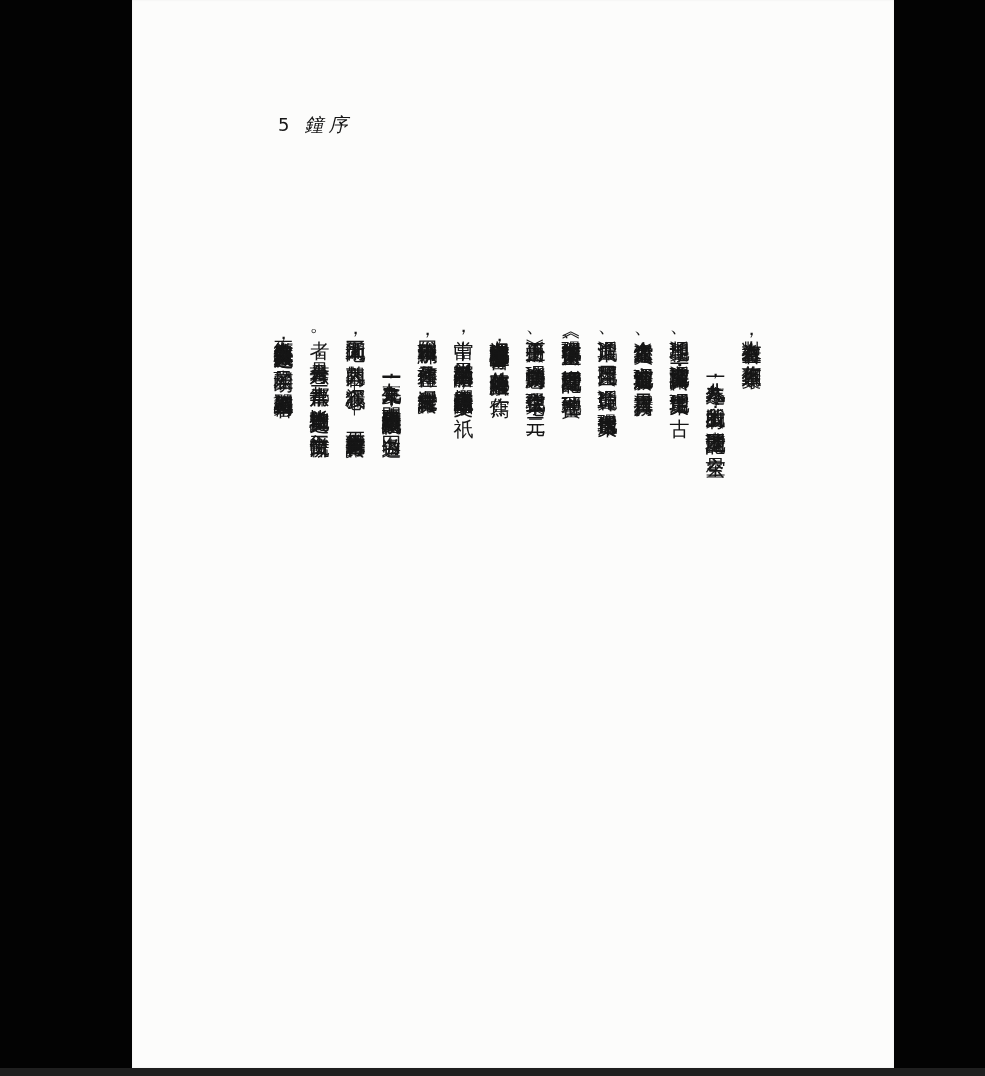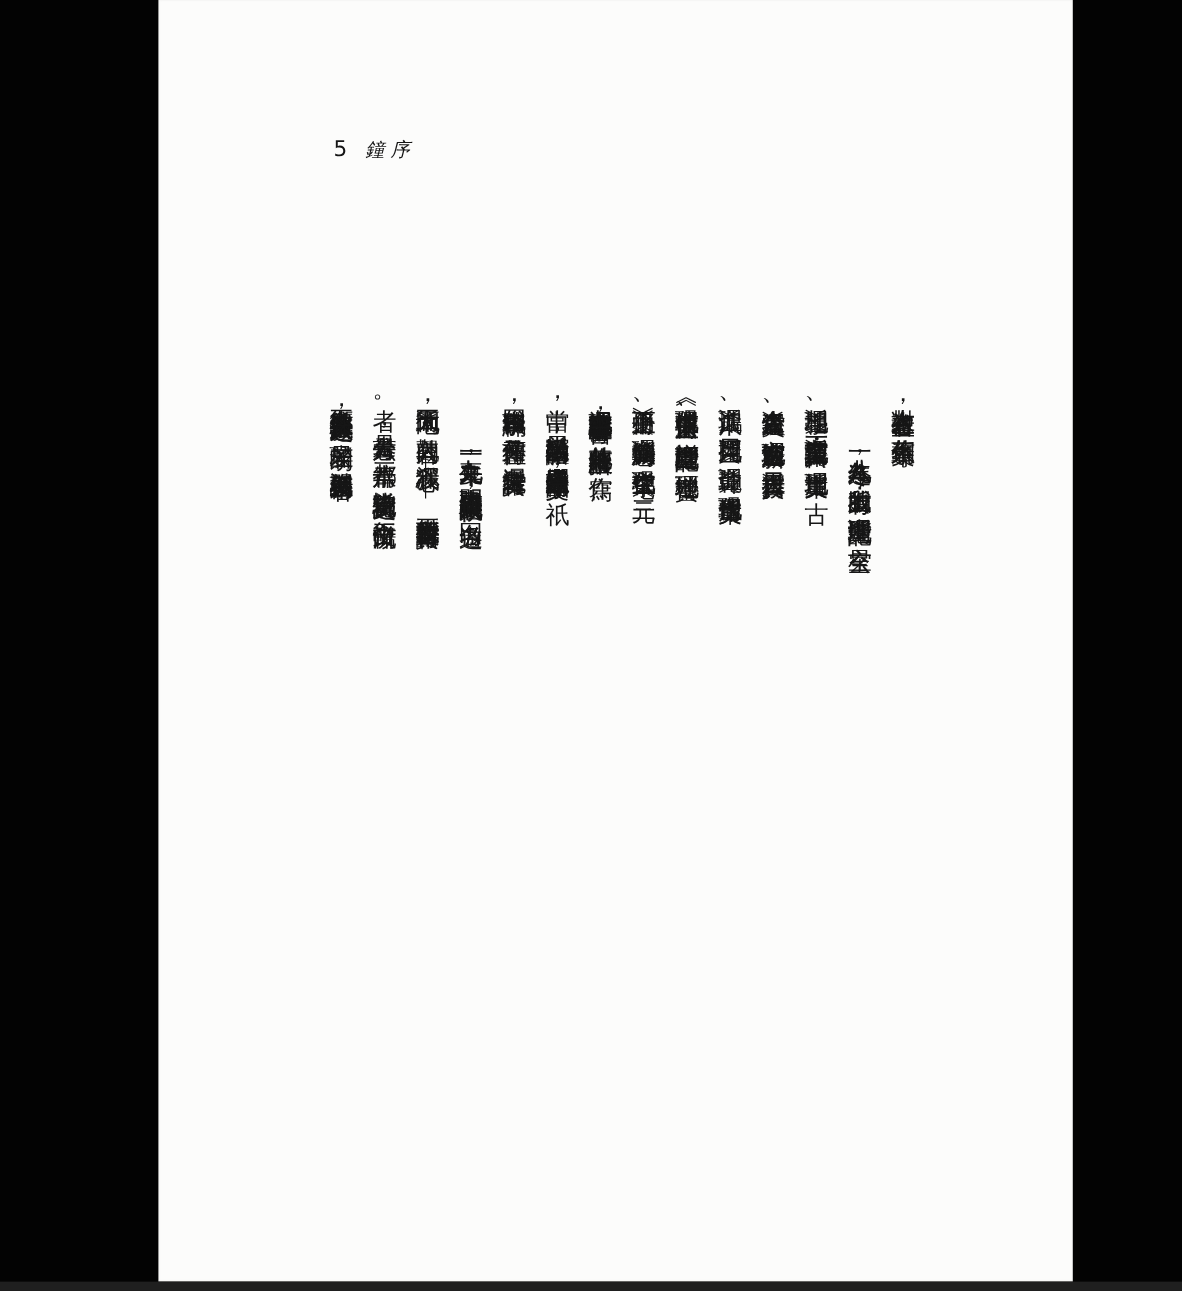--- a/index.html
+++ b/index.html
@@ -44,21 +44,21 @@
     align-items: baseline;
     gap: 15px;
     color: #151515;
   }
   .page-number {
     font-family: "DejaVu Sans", "Liberation Sans", sans-serif;
     font-size: 18px;
     line-height: 20px;
   }
   .header-title {
-    font-size: 16px;
+    font-size: 19px;
     letter-spacing: 5px;
     font-style: italic;
     line-height: 20px;
   }
   .text-block {
     position: absolute;
     top: 325px;
     right: 124px;
     height: 644px;
     width: 506px;

